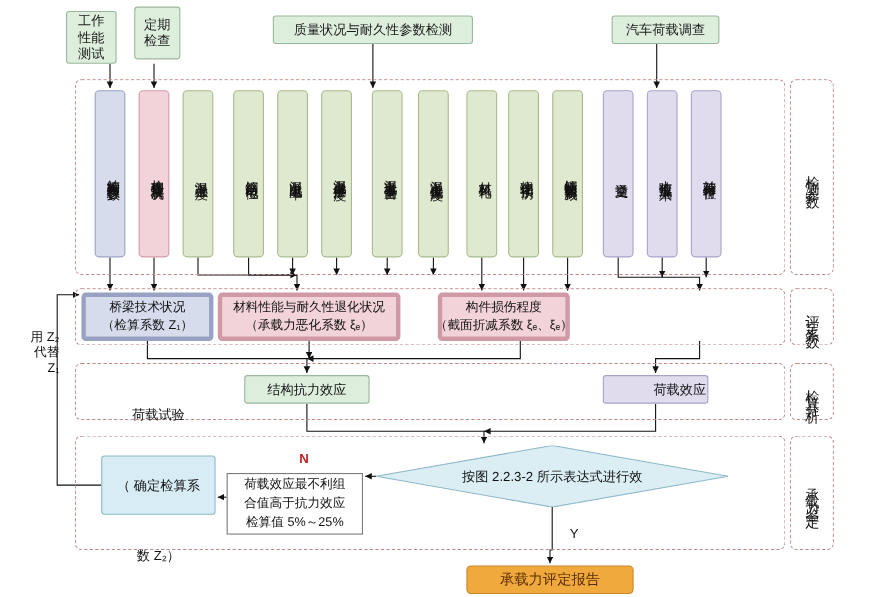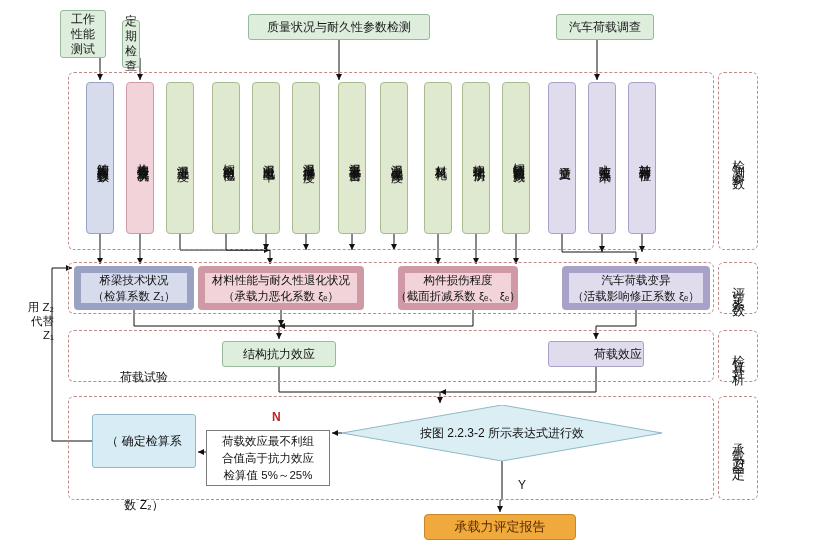--- a/index.html
+++ b/index.html
@@ -37,21 +37,21 @@
     writing-mode:vertical-rl;text-orientation:upright;
     font-size:13px;color:#111;letter-spacing:6px;
     background:transparent;
   }
   .regionwide{
     border:1px dashed #c08a8a;border-radius:6px;
     background:transparent;
   }
   
   .coef{
-    border:7px solid #0ea5e9;border-radius:4px;
+    border:4px solid #0ea5e9;border-radius:4px;
     font-size:11.5px;line-height:16px;color:#111;padding:3px 3px;
     flex-direction:column;
   }
   .coef .l1{white-space:nowrap;}
   .coef .l2{white-space:nowrap;}
   .effect{
     background:#ddeedd;border:1px solid #9ab89a;border-radius:3px;
     font-size:12px;color:#111;
   }
   .effect.purple{background:#e0dcee;border-color:#a9a2c8;padding-left:44px;}
@@ -131,21 +131,21 @@
   <div class="box regionwide" style="left:68px;top:262px;width:646px;height:52px;"></div>
   <div class="box regionwide" style="left:68px;top:330px;width:646px;height:52px;"></div>
   <div class="box regionwide" style="left:68px;top:396px;width:646px;height:104px;"></div>
 
   <div class="box region" style="left:718px;top:72px;width:40px;height:178px;">检测参数</div>
   <div class="box region" style="left:718px;top:262px;width:40px;height:52px;">评定系数</div>
   <div class="box region" style="left:718px;top:330px;width:40px;height:52px;">检算分析</div>
   <div class="box region" style="left:718px;top:396px;width:40px;height:104px;">承载力鉴定</div>
 
   <div class="box trigger" style="left:60px;top:10px;width:46px;height:48px;">工作性能测试</div>
-  <div class="box trigger" style="left:122px;top:20px;width:18px;height:48px;text-align:center;">定期检查</div>
+  <div class="box trigger" style="left:122px;top:6px;width:42px;height:48px;text-align:center;">定期检查</div>
   <div class="box trigger" style="left:248px;top:14px;width:182px;height:26px;">质量状况与耐久性参数检测</div>
   <div class="box trigger" style="left:556px;top:14px;width:98px;height:26px;">汽车荷载调查</div>
 
   <div class="box vcol c-blue" style="left:86px;top:82px;width:28px;height:152px;">结构固有模态参数</div>
   <div class="box vcol c-pink" style="left:126px;top:82px;width:28px;height:152px;">构件表观质量状况</div>
   <div class="box vcol c-green" style="left:166px;top:82px;width:28px;height:152px;">混凝土强度</div>
   <div class="box vcol c-green" style="left:212px;top:82px;width:28px;height:152px;">钢筋自然电位</div>
   <div class="box vcol c-green" style="left:252px;top:82px;width:28px;height:152px;">混凝土电阻率</div>
   <div class="box vcol c-green" style="left:292px;top:82px;width:28px;height:152px;">混凝土保护层厚度</div>
   <div class="box vcol c-green" style="left:338px;top:82px;width:28px;height:152px;">混凝土氯离子含量</div>
@@ -162,24 +162,20 @@
     <span class="l2">（检算系数 Z₁）</span>
   </div>
   <div class="box coef" style="left:198px;top:266px;width:166px;height:44px;background:#f2d3d9;border-color:#cf9aa6;">
     <span class="l1">材料性能与耐久性退化状况</span>
     <span class="l2">（承载力恶化系数 ξₑ）</span>
   </div>
   <div class="box coef" style="left:398px;top:266px;width:120px;height:44px;background:#f2d3d9;border-color:#cf9aa6;">
     <span class="l1">构件损伤程度</span>
     <span class="l2">（截面折减系数 ξₑ、ξₑ）</span>
   </div>
-  <div class="box coef" style="left:562px;top:266px;width:148px;height:44px;background:#e0dcee;border-color:#a9a2c8;">
-    <span class="l1">汽车荷载变异</span>
-    <span class="l2">（活载影响修正系数 ξₑ）</span>
-  </div>
 
   <div class="box effect" style="left:222px;top:341px;width:114px;height:26px;">结构抗力效应</div>
   <div class="box effect purple" style="left:548px;top:341px;width:96px;height:26px;">荷载效应</div>
 
   <div class="box testbox" style="left:92px;top:414px;width:104px;height:54px;">
     <span>荷载试验</span>
     <span>（ 确定检算系</span>
     <span>数 Z₂）</span>
   </div>
 

